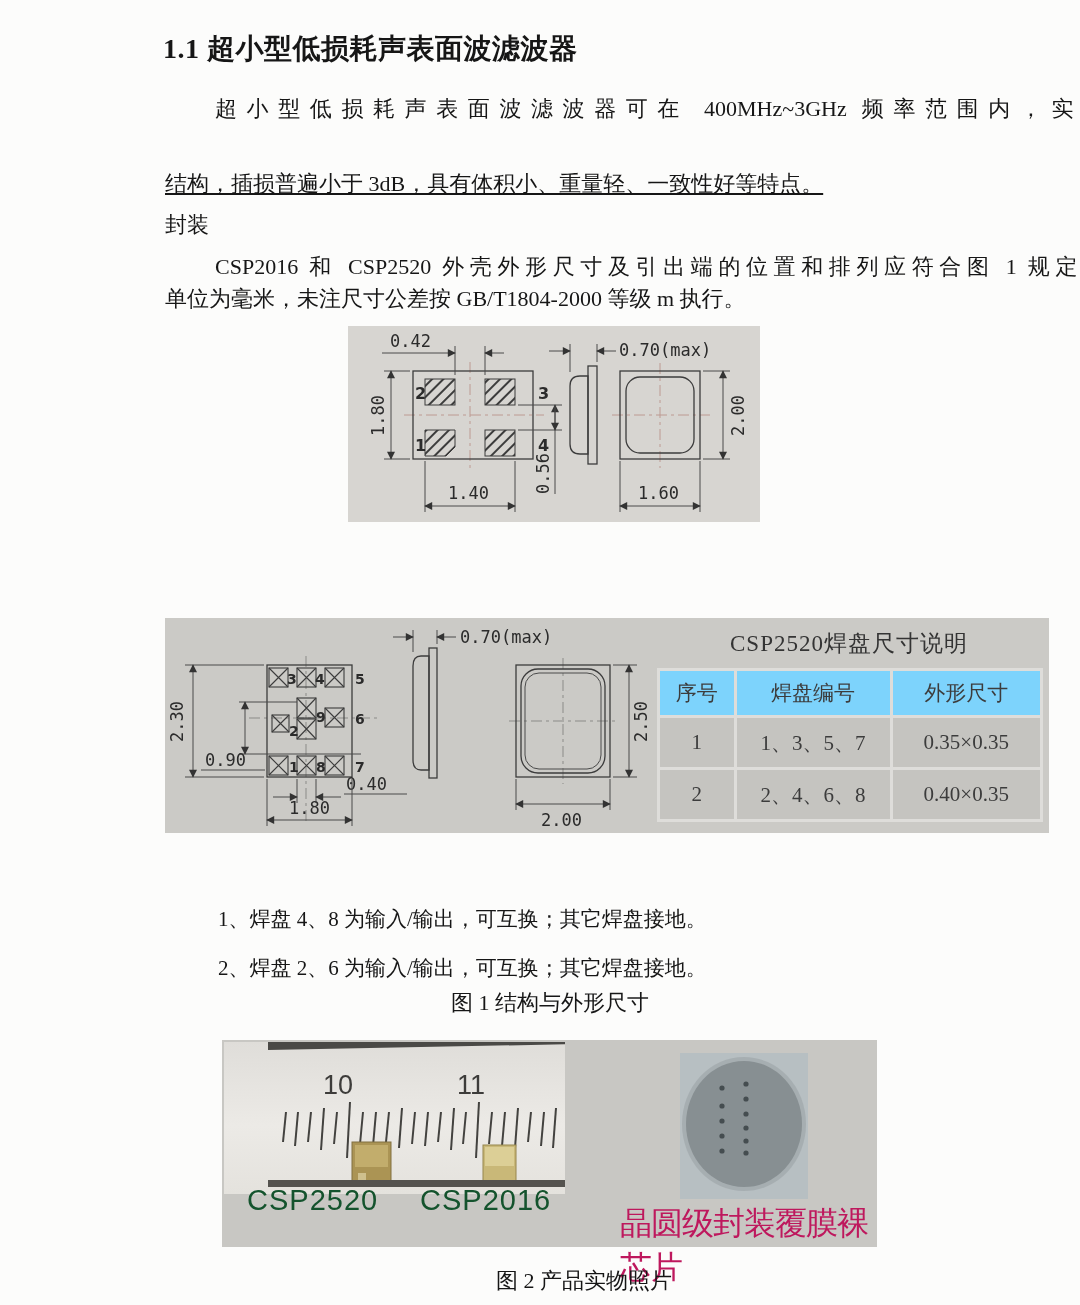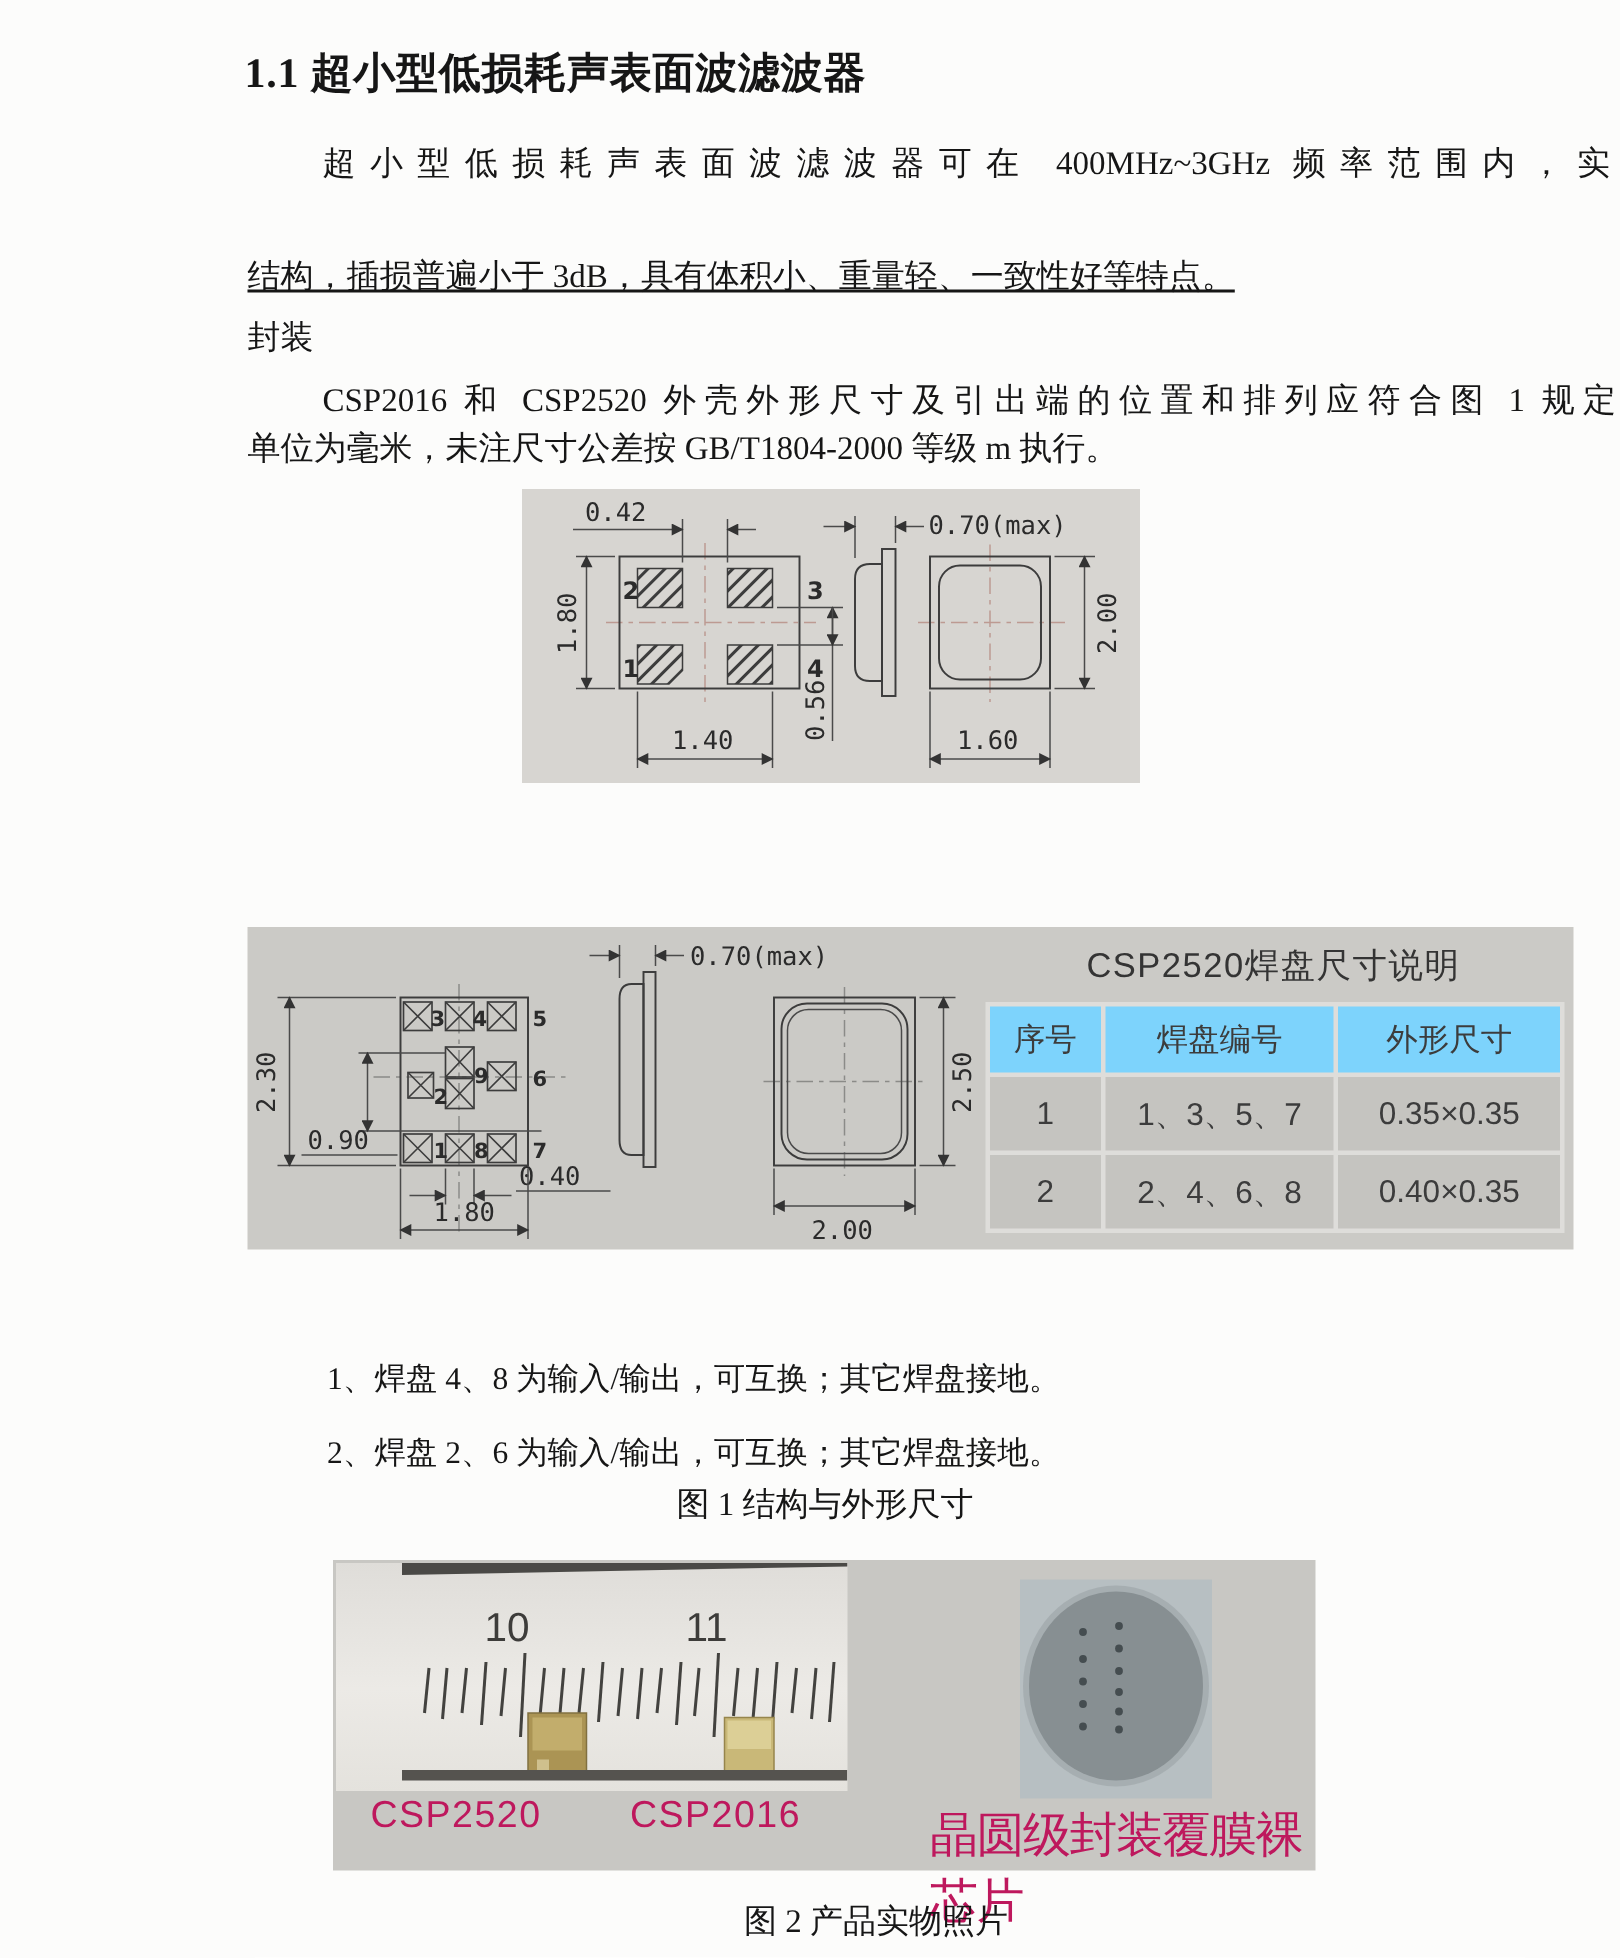--- a/index.html
+++ b/index.html
@@ -10,32 +10,32 @@
   .bodyline{left:165px;width:890px;font-size:22px;white-space:nowrap;}
   .just{white-space:normal;text-align:justify;text-align-last:justify;}
   .indent{padding-left:50px;}
   .note{font-size:21px;}
   .caption{font-size:22px;text-align:center;}
   
   .fig1a{left:348px;top:326px;width:412px;height:196px;background:#d7d5d1;}
   
   .fig1b{left:165px;top:618px;width:884px;height:215px;background:#cbcac6;}
   .fig1b .svgwrap{position:absolute;left:0;top:0;}
-  .tblarea{position:absolute;left:490px;top:0;width:388px;height:215px;font-family:Liberation Sans, sans-serif;}
+  .tblarea{position:absolute;left:490px;top:0;width:388px;height:215px;font-family:Liberation Serif, serif;}
   .tbltitle{position:absolute;left:0;top:10px;width:100%;text-align:center;font-size:23px;color:#343434;letter-spacing:1px;}
   table.padtbl{position:absolute;left:2px;top:50px;border-collapse:separate;border-spacing:3px;background:#deddda;}
   table.padtbl td{font-size:21px;color:#3c3c3c;text-align:center;}
   table.padtbl .hd td{background:#7dd3fc;height:42px;}
   table.padtbl .rw td{background:#c5c4c0;height:47px;}
   .c-no{width:72px;} .c-pad{width:152px;} .c-size{width:146px;}
   
   .fig2{left:222px;top:1040px;width:655px;height:207px;background:#c8c7c3;font-family:"Liberation Sans",sans-serif;}
   .rulerphoto{position:absolute;left:2px;top:2px;width:297px;height:152px;overflow:hidden;
               background:linear-gradient(180deg,#dfddd9 0%,#eceae6 55%,#e4e2dd 100%);padding-left:44px;}
-  .chiplabel{position:absolute;top:156px;font-size:25px;color:#be185d;letter-spacing:1px;}
+  .chiplabel{position:absolute;top:144px;font-size:29px;color:#14532d;letter-spacing:1px;}
   .waferphoto{position:absolute;left:458px;top:13px;width:128px;height:146px;background:#b7bfc2;}
   .waferlabel{position:absolute;left:398px;top:162px;font-size:32px;letter-spacing:-1px;color:#be185d;}
   
   svg text.dim{font-family:"DejaVu Sans Mono",monospace;font-size:17px;fill:#2b2b2b;}
   svg text.padnum{font-family:"DejaVu Sans",sans-serif;font-size:16px;font-weight:bold;fill:#2b2b2b;}
   svg text.padnum2{font-family:"DejaVu Sans",sans-serif;font-size:14px;font-weight:bold;fill:#2b2b2b;}
   svg text.rulnum{font-family:"Liberation Sans",sans-serif;font-size:27px;fill:#3d3c3a;}
   svg .ln{stroke:#3c3c3c;stroke-width:1.3;fill:none;}
   svg .lnt{stroke:#4a4a4a;stroke-width:1;fill:none;}
   svg .ctr{stroke:#bd9a92;stroke-width:1;fill:none;stroke-dasharray:11 4 3 4;}

